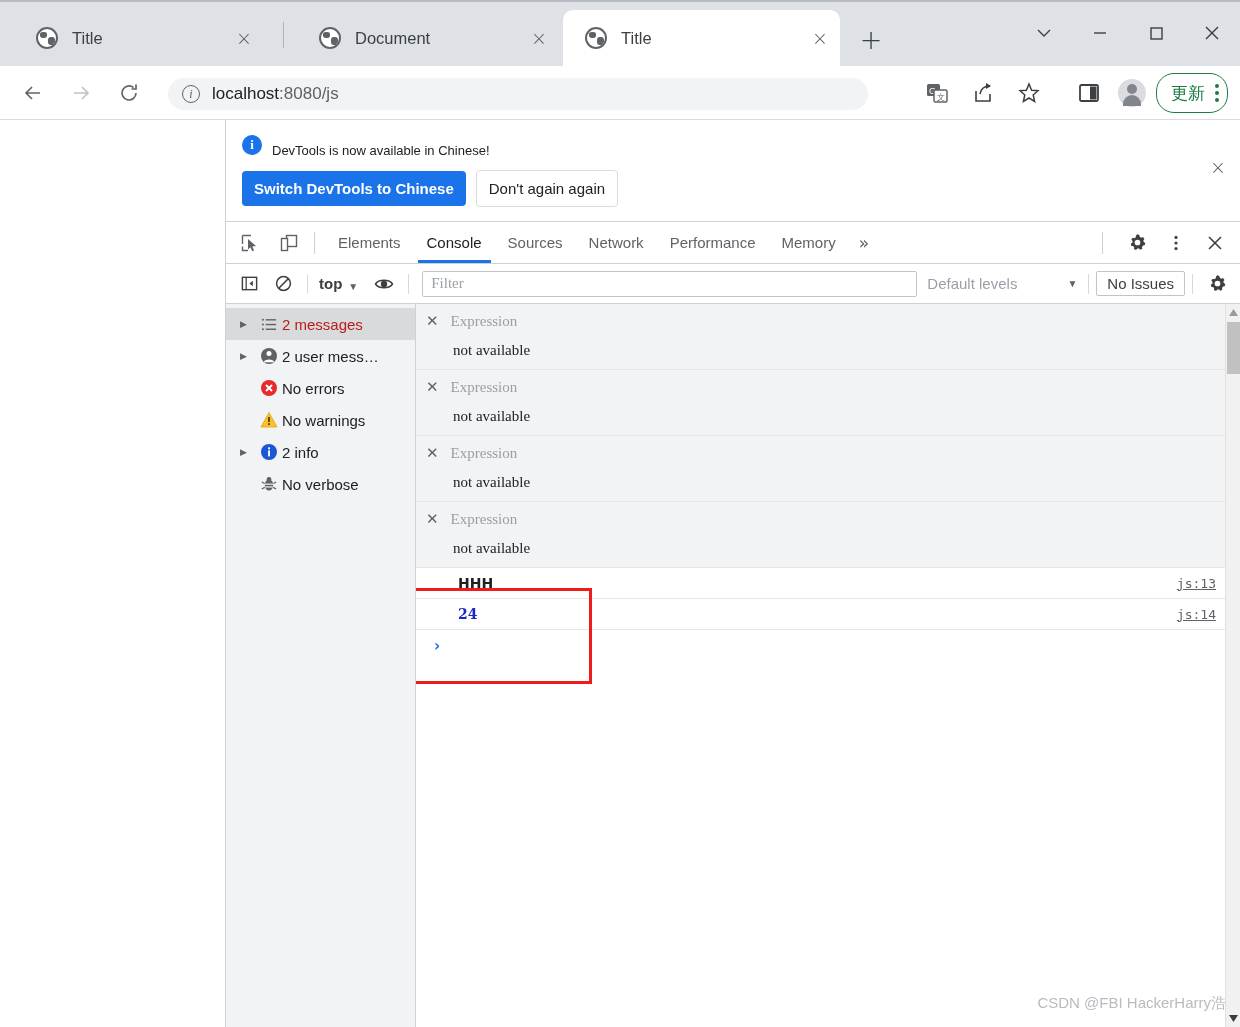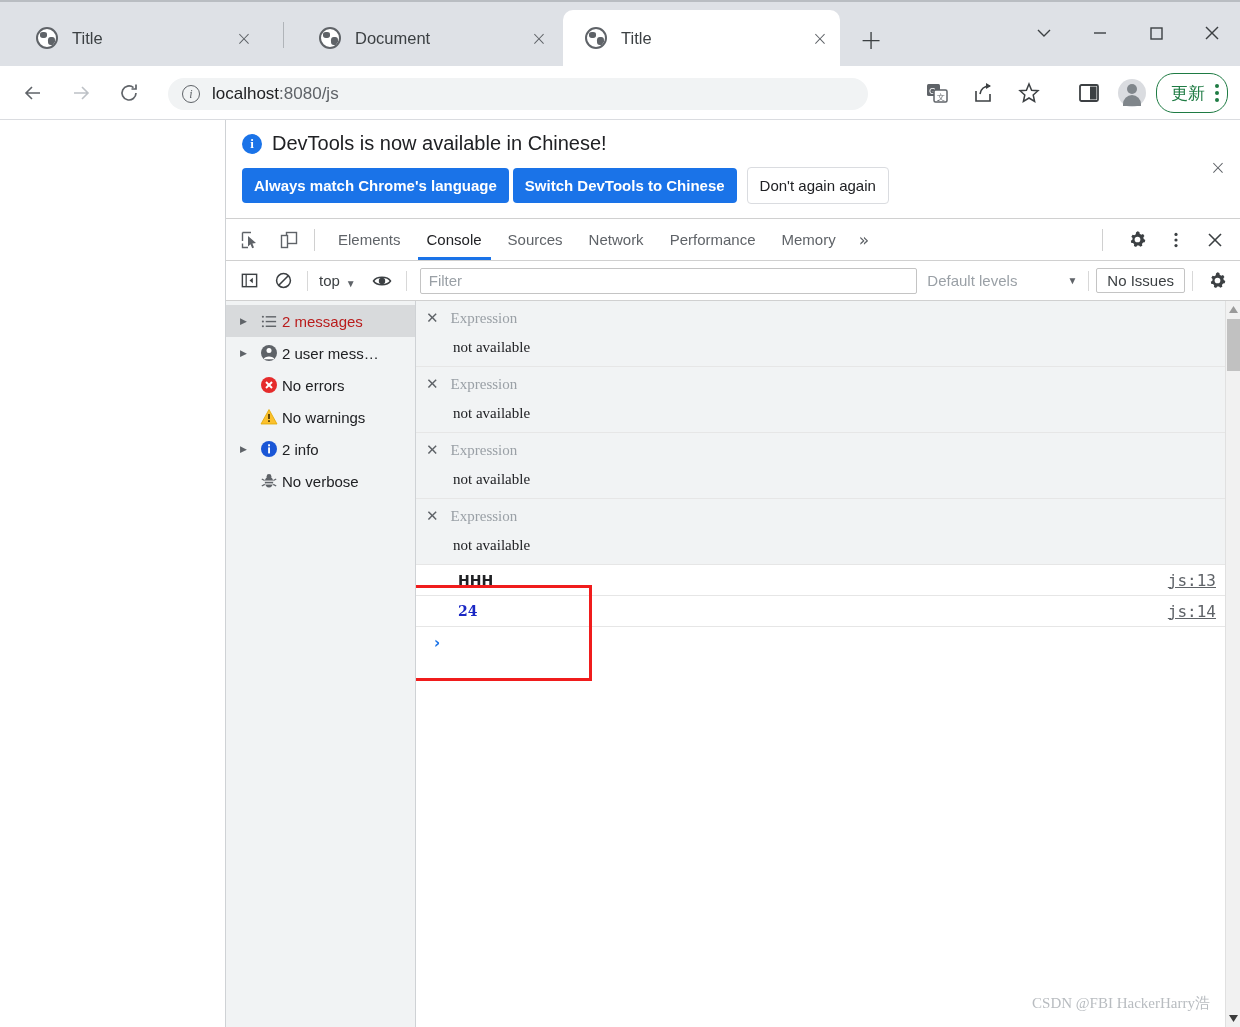--- a/index.html
+++ b/index.html
@@ -132,21 +132,21 @@
   .banner {
     position:relative; background:#ffffff; border-bottom:1px solid #d0d0d0;
     padding:12px 16px 14px 16px; flex:0 0 auto;
   }
   .banner-row1 { display:flex; align-items:center; margin-bottom:12px; }
   .info-badge {
     width:20px;height:20px;border-radius:50%;background:#1a73e8;color:#fff;
     font-size:13px; font-weight:bold; font-family:"Liberation Serif", serif;
     display:flex;align-items:center;justify-content:center; margin-right:10px; flex:0 0 20px;
   }
-  .banner-text { font-size:20px; color:#202124; }
+  .banner-text { font-size:13px; color:#202124;margin-top:11px; }
   .banner-row2 { display:flex; align-items:center; gap:4px; }
   .btn-primary {
     background:#1a73e8; color:#fff; border:none; border-radius:4px;
     font-size:15px; font-weight:bold; padding:9px 12px; cursor:pointer;
     font-family:"Liberation Sans", sans-serif; white-space:nowrap;
   }
   .btn-secondary {
     background:#fff; color:#202124; border:1px solid #dadce0; border-radius:4px;
     font-size:15px; padding:9px 12px; cursor:pointer; margin-left:6px;
     font-family:"Liberation Sans", sans-serif; white-space:nowrap;
@@ -183,27 +183,27 @@
     flex:0 0 40px; display:flex; align-items:center;
     border-bottom:1px solid #d0d0d0; background:#fff; padding:0 6px;
   }
   .ct-ico {
     width:28px;height:28px;margin:0 3px; color:#5f6368; cursor:pointer;
     display:flex;align-items:center;justify-content:center;
   }
   .ct-sep { width:1px;height:20px;background:#d8d8d8;margin:0 7px; }
   .ct-drop {
     display:flex; align-items:flex-end; font-size:15px; color:#3c4043;
-    cursor:pointer; padding:0 4px; white-space:nowrap;
+    cursor:pointer; padding:0 4px; white-space:nowrap;font-weight:bold;
   }
   .caret { margin-left:6px; font-size:10px; color:#5f6368; }
   .ct-filter {
     flex:1 1 auto; height:26px; border:1px solid #c4c4c4; border-radius:2px;
     background:#fff; font-size:15px; color:#202124; padding:0 8px; margin:0 6px;
-    font-family:Liberation Sans, sans-serif; outline:none; min-width:40px;
+    font-family:Liberation Serif, serif; outline:none; min-width:40px;
   }
   .ct-filter::placeholder { color:#9aa0a6; }
   .ct-levels { font-size:15px; color:#9aa0a6; display:flex;align-items:center; cursor:pointer;
     white-space:nowrap; padding:0 4px;gap:44px; }
   .ct-issues {
     font-size:15px; color:#3c4043; border:1px solid #c4c4c4; border-radius:2px;
     padding:3px 10px; cursor:pointer; white-space:nowrap; background:#fff;
   }
 
   
@@ -244,21 +244,21 @@
   .log-row {
     position:relative; height:31px; border-bottom:1px solid #e6e6e6;
     display:flex; align-items:center; background:#fff;
   }
   .log-text {
     padding-left:42px; font-size:14px; color:#202124; font-weight:bold;
     font-family:"DejaVu Sans","Liberation Sans",sans-serif;
   }
   .log-text.num { color:#1a27c4; font-family:"DejaVu Serif","Liberation Serif",serif; font-weight:bold; }
   .log-src {
-    position:absolute; right:24px; font-size:16px; color:#5f6368;
+    position:absolute; right:24px; font-size:13px; color:#5f6368;
     text-decoration:underline; cursor:pointer;
     font-family:"DejaVu Sans Mono","Liberation Mono",monospace;
   }
   .prompt-row { height:31px; display:flex; align-items:center; background:#fff; }
   .prompt-caret {
     padding-left:18px; color:#1a73e8; font-size:15px; font-weight:bold;
     font-family:"DejaVu Sans",sans-serif;
   }
   .highlight-box {
     position:absolute; left:0px; top:0px; width:180px; height:96px;
@@ -275,22 +275,22 @@
     display:flex;align-items:center;justify-content:center; cursor:pointer;
   }
   .sb-arrow.up { top:0; }
   .sb-arrow.down { bottom:0; }
   .sb-thumb {
     position:absolute; left:1px; top:18px; width:13px; height:52px;
     background:#c1c1c1; cursor:pointer;
   }
 
   .watermark {
-    position:absolute; right:30px; bottom:14px; font-size:15px; color:#b8bcc0;
-    font-family:Liberation Serif, serif; pointer-events:none;
+    position:absolute; right:14px; bottom:14px; font-size:15px; color:#b8bcc0;
+    font-family:Liberation Sans, sans-serif; pointer-events:none;
   }
 </style>
 </head>
 <body>
 
 <div id="root">
 
   <div class="tabstrip">
 
     <div class="tab inactive" style="left:14px;width:250px;">
@@ -404,21 +404,20 @@
   <div class="viewport"></div>
 
   <div class="devtools">
 
     <div class="banner">
       <div class="banner-row1">
         <span class="info-badge">i</span>
         <span class="banner-text">DevTools is now available in Chinese!</span>
       </div>
       <div class="banner-row2">
-        <button class="btn-primary">Always match Chrome's language</button>
         <button class="btn-primary">Switch DevTools to Chinese</button>
         <button class="btn-secondary">Don't again again</button>
       </div>
       <span class="banner-close">×</span>
     </div>
 
     <div class="dt-tabs">
       <div class="dt-icobtn">
         <svg width="20" height="20" viewBox="0 0 20 20">
           <path d="M2.5 2.5 H11 M2.5 2.5 V11 M2.5 13.5 V17.5 H8" stroke="#5f6368" stroke-width="1.4" fill="none"></path>

